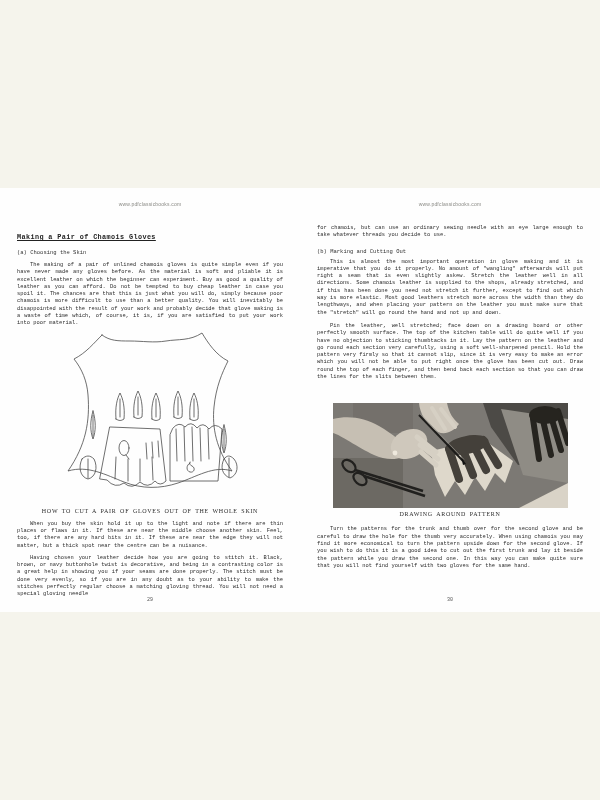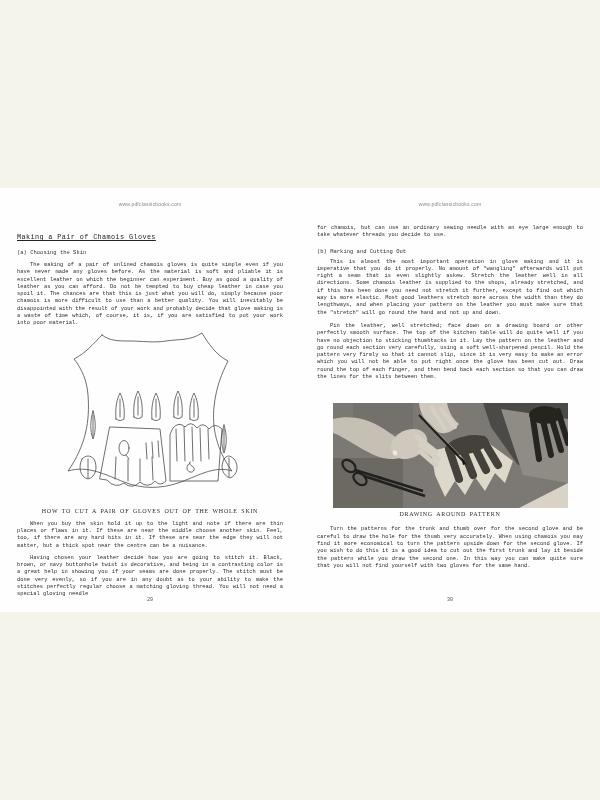--- a/index.html
+++ b/index.html
@@ -24,21 +24,21 @@
   }
   .page-header{
     text-align:center;
     font-size:5px;
     color:#8a8a85;
     letter-spacing:.2px;
   }
   .doc-title{
     margin-top:26px;
     font-family:"Liberation Mono","DejaVu Sans Mono",monospace;
-    font-weight:normal;
+    font-weight:bold;
     font-size:6.8px;
     letter-spacing:.4px;
     text-decoration:underline;
     color:#222;
   }
   .section-head{
     margin-top:8px;
     font-family:"Liberation Mono","DejaVu Sans Mono",monospace;
     font-size:5.5px;
     color:#333;

